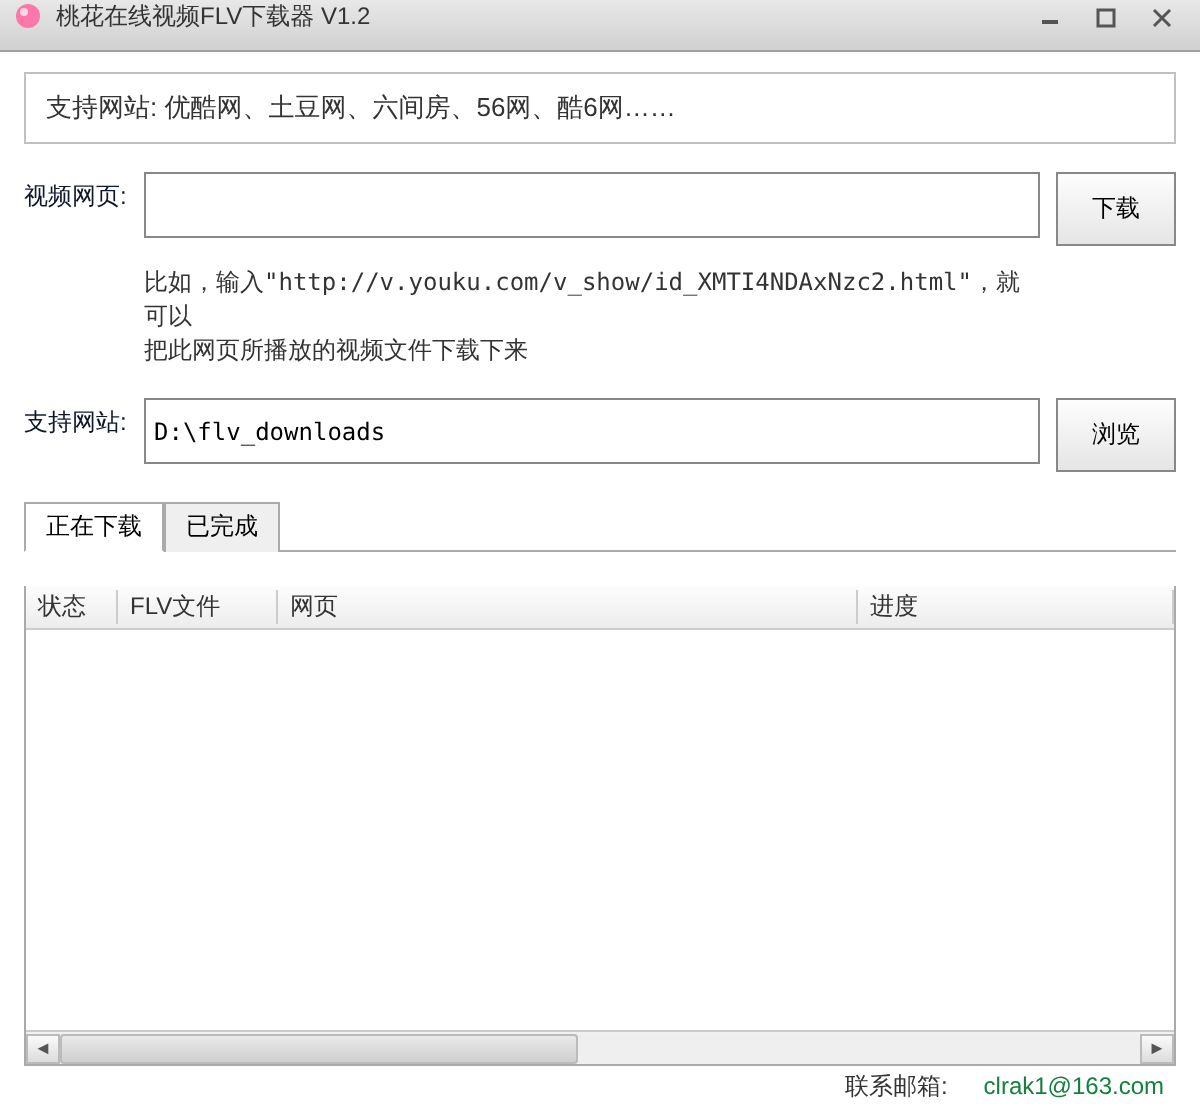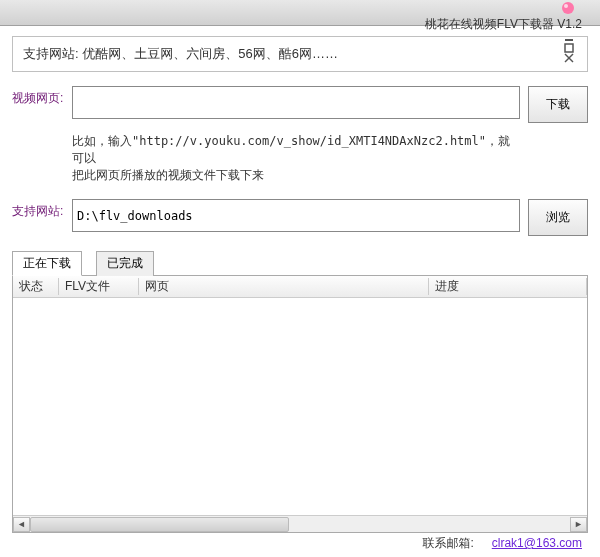--- a/index.html
+++ b/index.html
@@ -9,23 +9,22 @@
     background: #fff;
     width: 600px;
     height: 557px;
     overflow: hidden;
   }
   .titlebar {
     height: 26px;
     background: linear-gradient(to bottom, #e8e8e8, #d0d0d0);
     border-bottom: 1px solid #a0a0a0;
     display: flex;
-    align-items: flex-end;
-    padding: 0 18px;
-    flex-direction: column;
+    align-items: flex-start;
+    padding: 0 6px;
   }
   .titlebar .app-icon {
     width: 16px; height: 16px;
     margin-right: 6px;
     display: inline-block;
   }
   .titlebar .title { flex: 1; color: #333; }
   .winbtn {
     width: 26px; height: 18px;
     display: flex; align-items: center; justify-content: center;
@@ -47,21 +46,21 @@
     margin-bottom: 14px;
   }
   .row {
     display: flex;
     align-items: flex-start;
     margin-bottom: 6px;
   }
   .row-label {
     width: 60px;
     padding-top: 4px;
-    color: #701a75;
+    color: #0f172a;
   }
   .row-input {
     flex: 1;
     margin-right: 8px;
   }
   .text-input {
     width: 100%;
     height: 33px;
     border: 1px solid #888;
     padding: 2px 4px;
@@ -86,36 +85,37 @@
   .tabs {
     display: flex;
     border-bottom: 1px solid #aaa;
     margin-top: 8px;
   }
   .tab {
     padding: 3px 10px;
     border: 1px solid #aaa;
     border-bottom: none;
     background: #efefef;
-    margin-right: 14px;
+    margin-right: 0;
     position: relative;
     top: 1px;
     font-size: 12px;
   }
   .tab.active {
     background: #fff;
     border-bottom: 1px solid #fff;
   }
   .table-wrap {
     border: 1px solid #aaa;
     border-top: none;
     flex: 1;
     display: flex;
     flex-direction: column;
     min-height: 0;
+    margin-top: 17px;
   }
   .table-header {
     display: flex;
     background: linear-gradient(to bottom, #fdfdfd, #ececec);
     border-bottom: 1px solid #ccc;
     height: 22px;
     align-items: center;
   }
   .th {
     border-right: 1px solid #ccc;
@@ -157,21 +157,21 @@
   .footer {
     height: 20px;
     display: flex;
     justify-content: flex-end;
     align-items: center;
     padding-right: 6px;
     font-size: 12px;
     color: #333;
   }
   .footer-label { margin-right: 18px; }
-  .footer-email { color: #6d28d9; text-decoration: underline; }
+  .footer-email { color: #15803d; }
 </style>
 </head>
 <body>
 
 <div class="titlebar">
   <span class="app-icon">
     <svg viewBox="0 0 16 16" width="16" height="16">
       <circle cx="8" cy="8" r="6" fill="#f7a"></circle>
       <circle cx="6" cy="6" r="2" fill="#fff" opacity="0.7"></circle>
     </svg>

